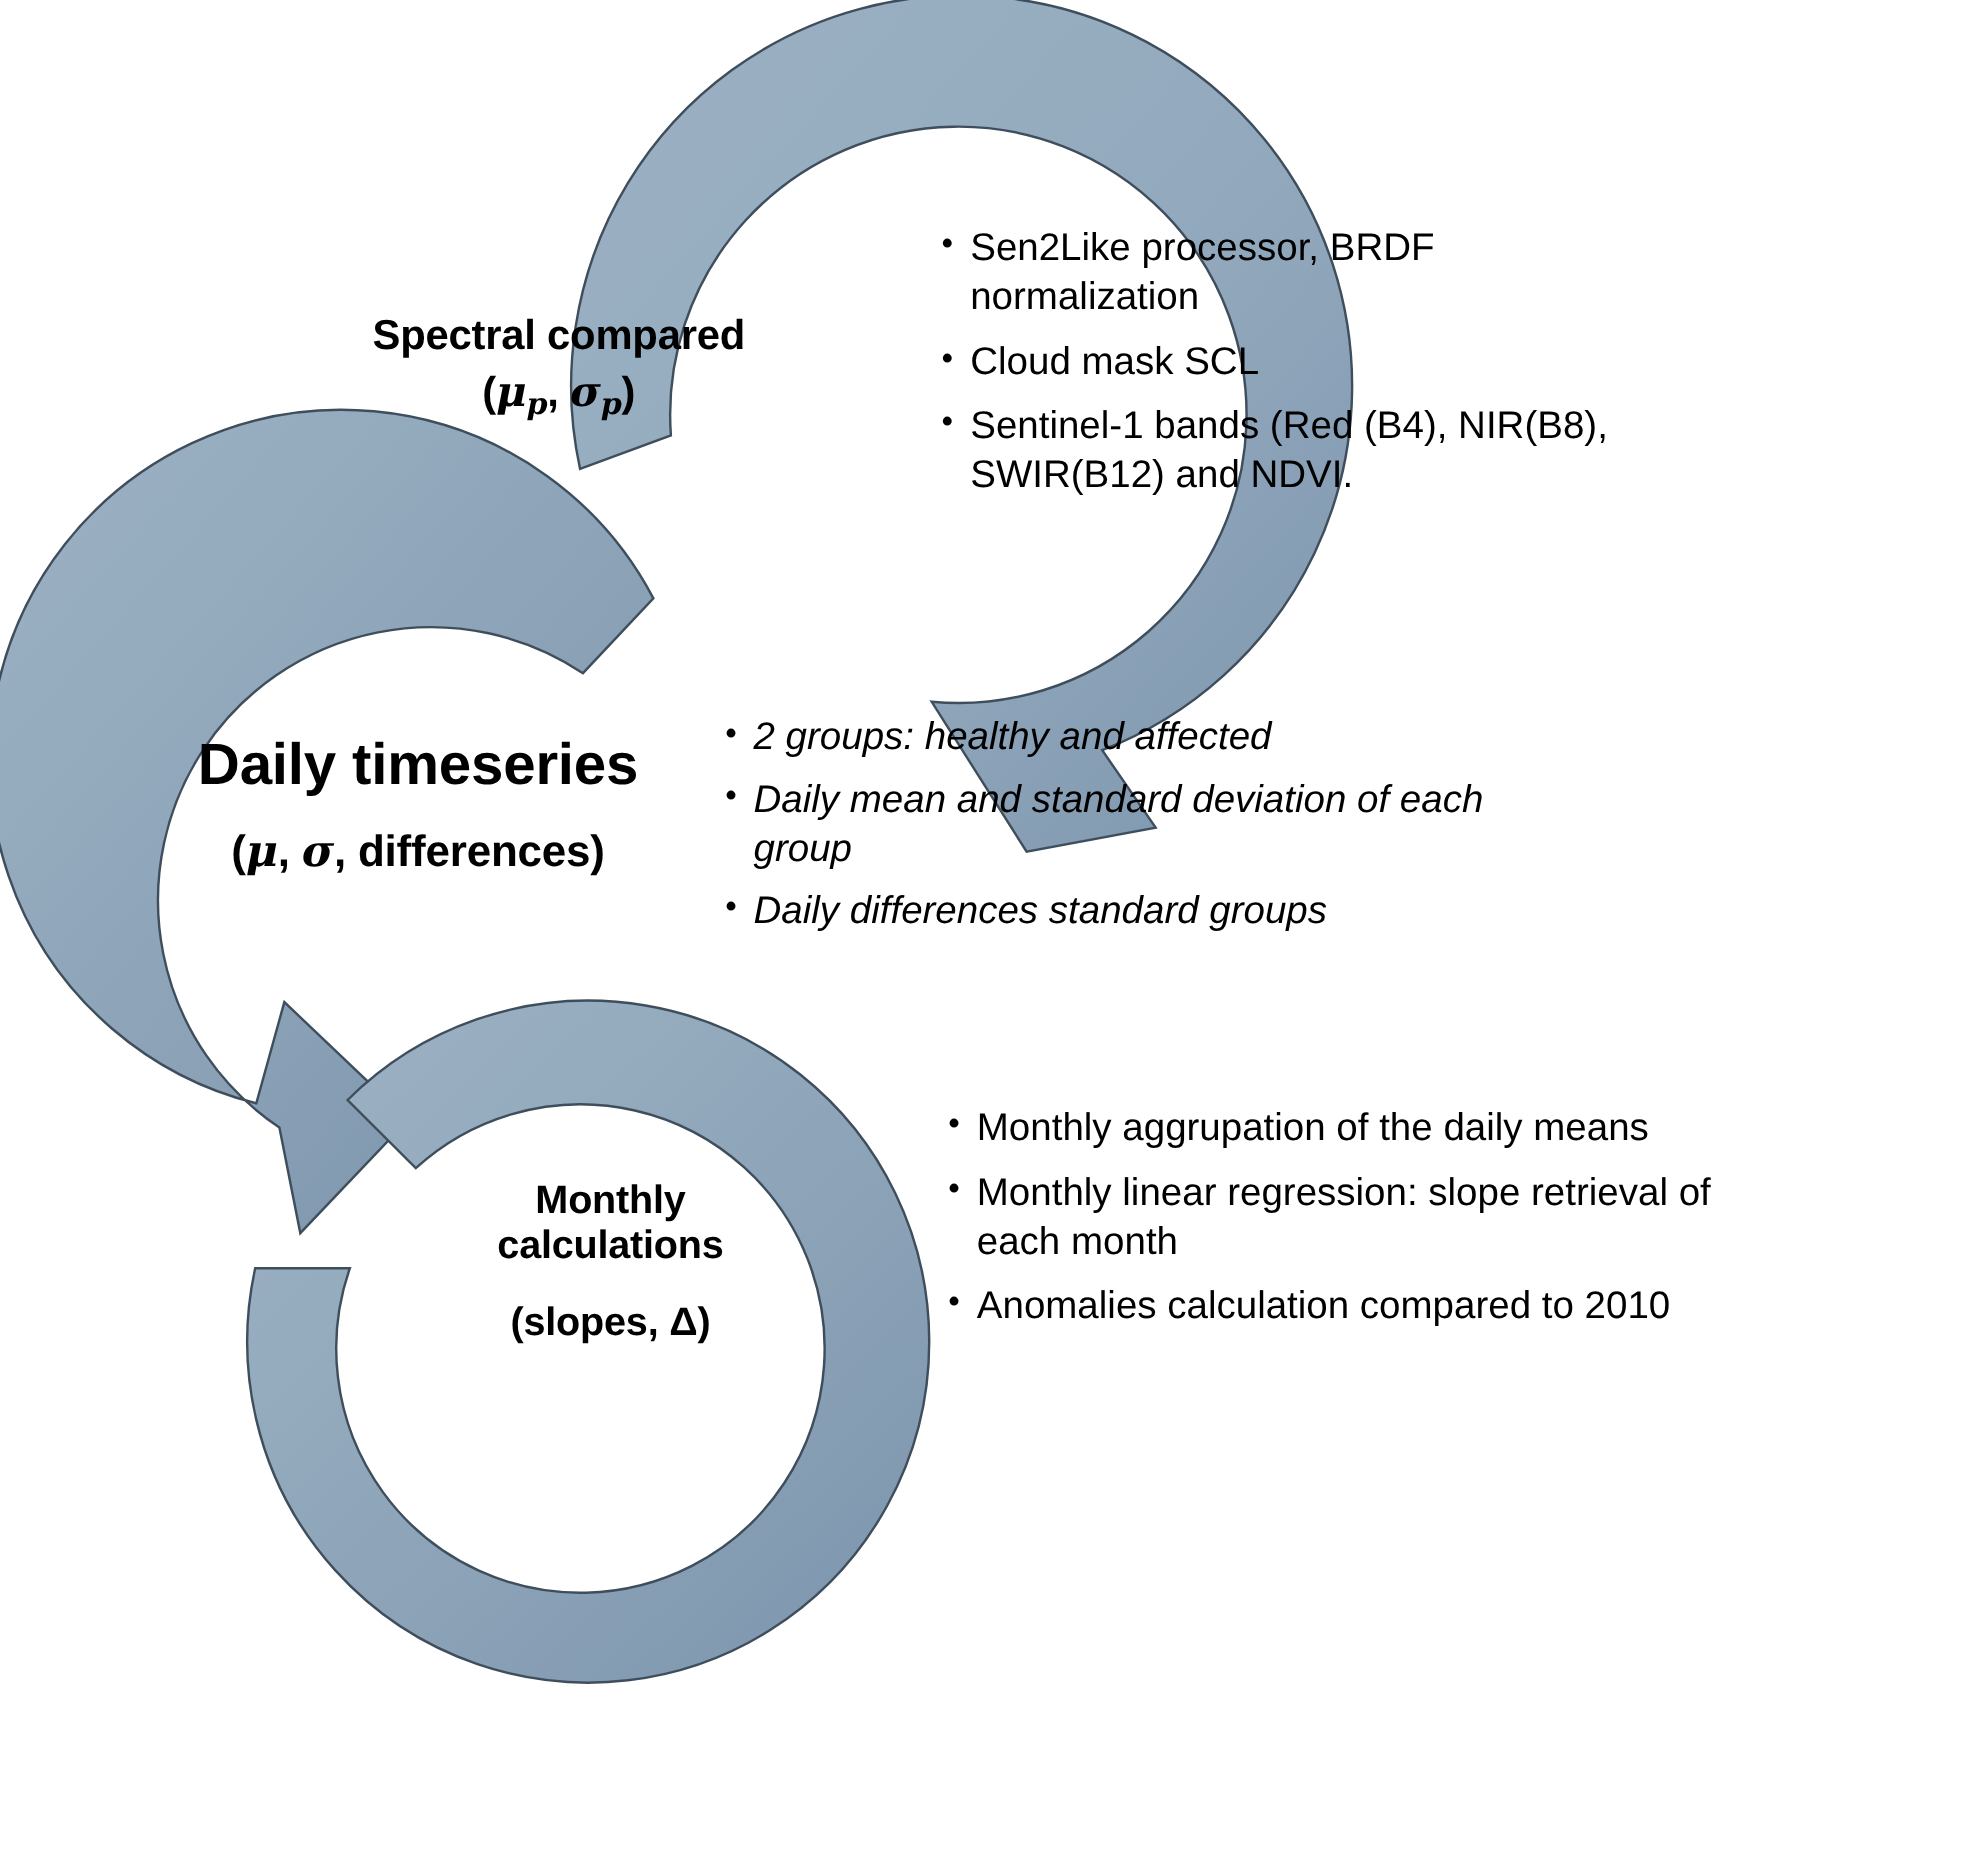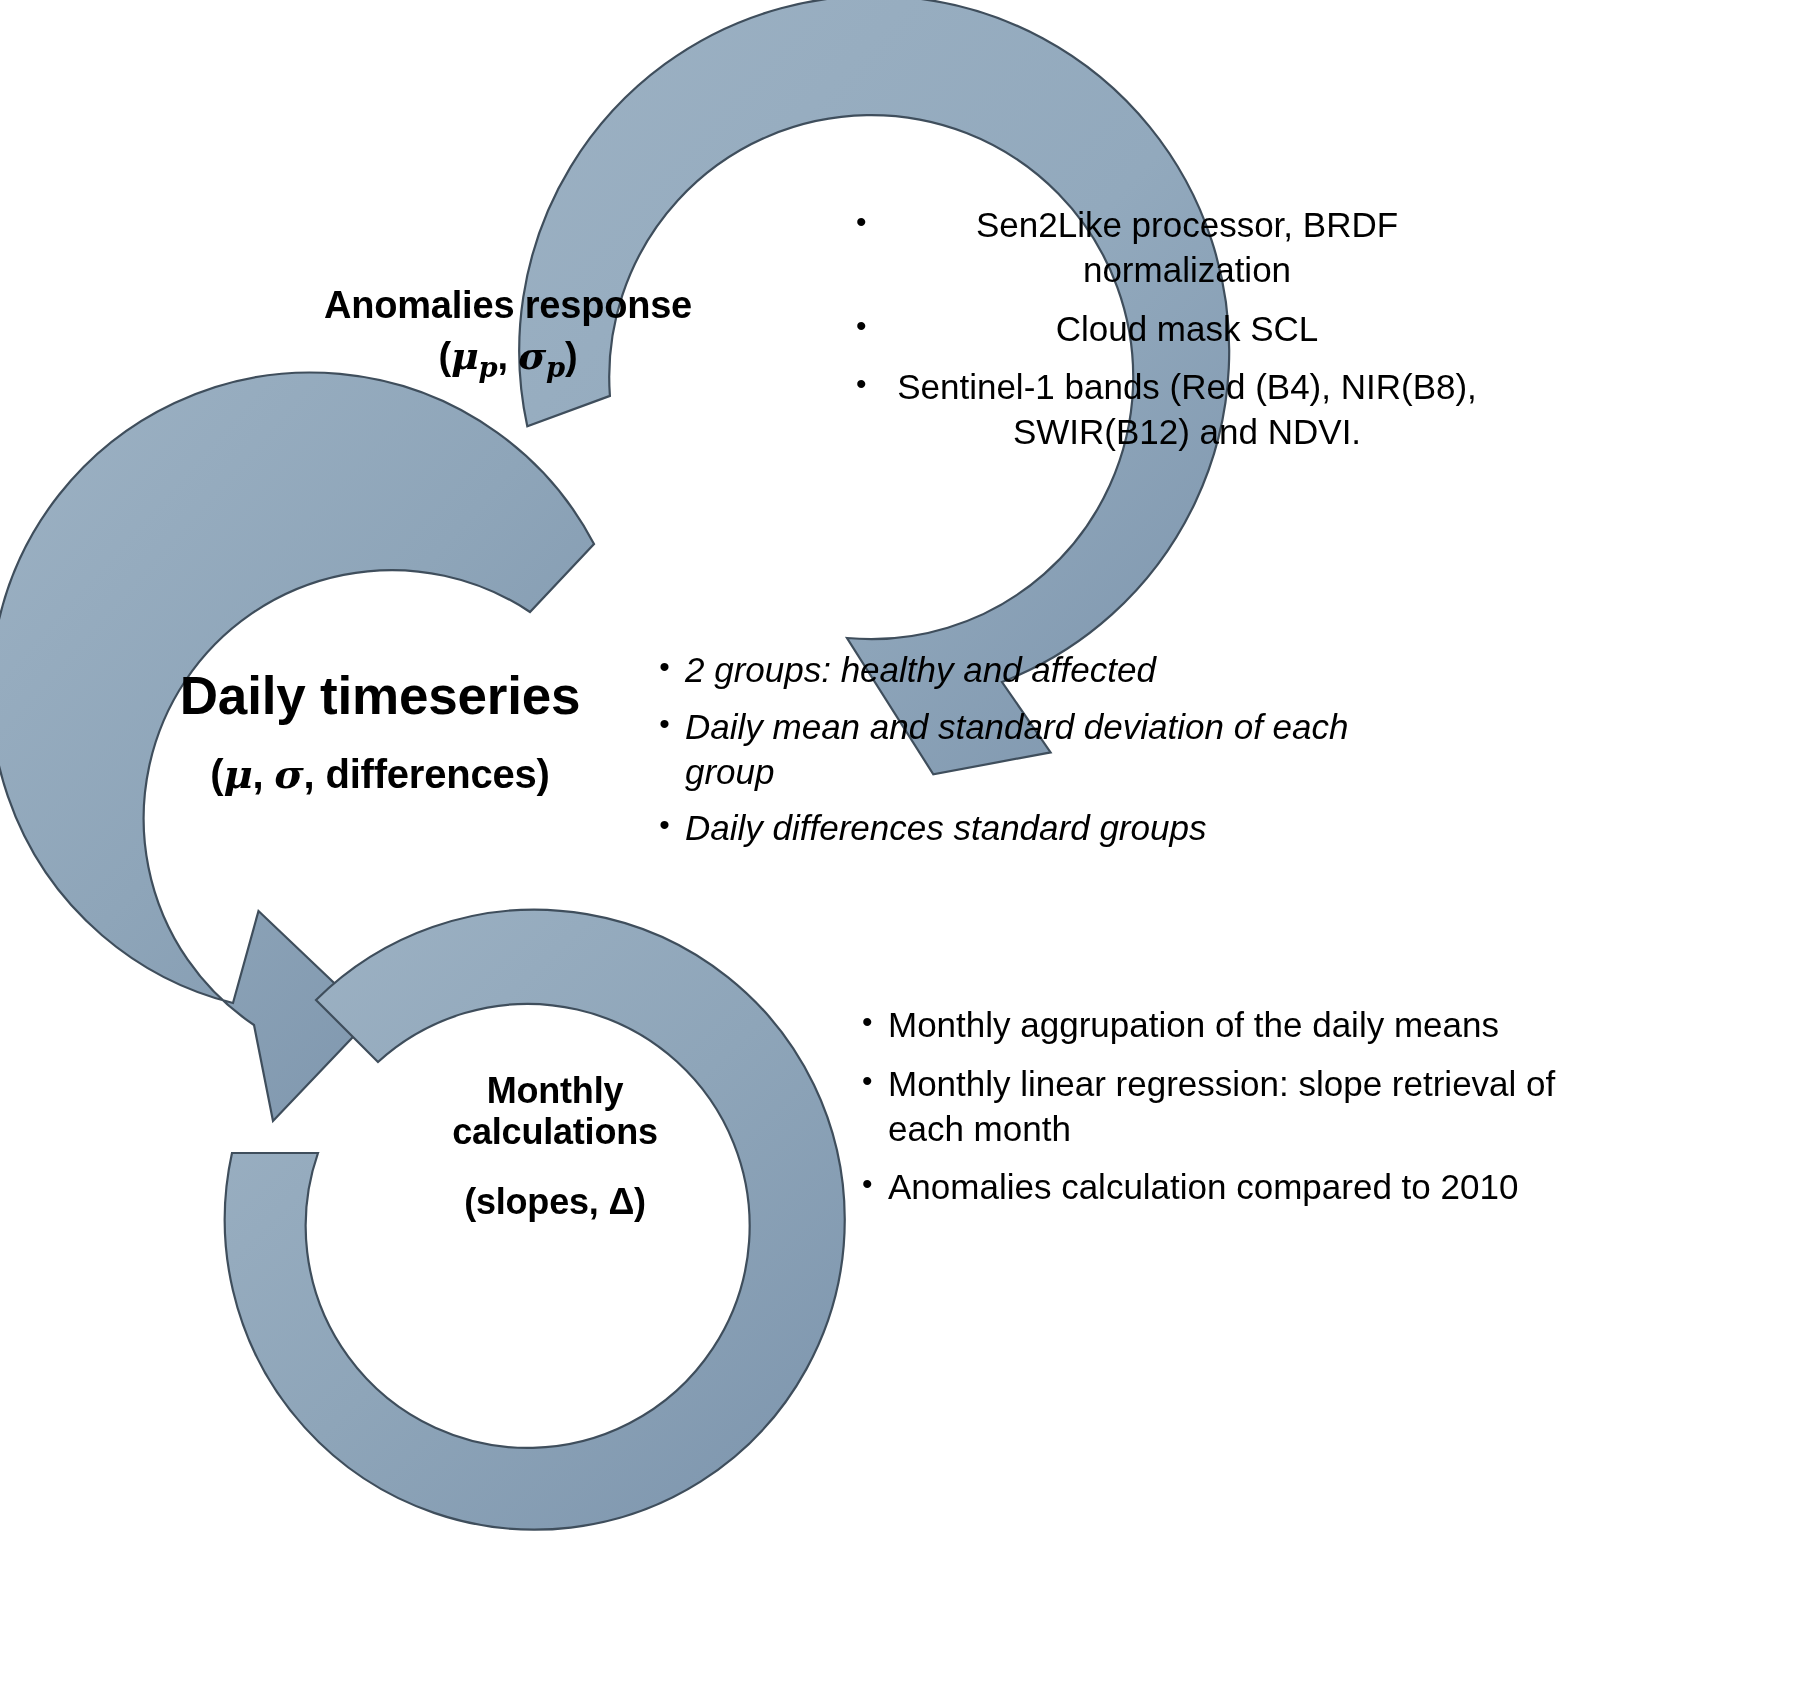--- a/index.html
+++ b/index.html
@@ -118,21 +118,21 @@
     top: 648px;
     width: 760px;
   }
   #bullets-monthly {
     left: 858px;
     top: 1003px;
     width: 700px;
   }
   #bullets-monthly li { margin-bottom: 14px; }
   #bullets-daily li { margin-bottom: 12px; font-style: italic; }
-  #bullets-spectral li { margin-bottom: 14px; text-align: center; }
+  #bullets-spectral li { margin-bottom: 14px; }
 </style>
 </head>
 <body>
 
 <div id="diagram-root">
 
   <svg class="ring-svg" viewBox="0 0 1807 1702">
     <defs>
       <linearGradient id="gradTop" x1="0" y1="0" x2="1" y2="1">
         <stop offset="0%" stop-color="#9cb1c3"></stop>
@@ -178,21 +178,21 @@
       <path d="
           M 316.0 1000.0
           A 310 310 0 1 1 232.0 1153.0
           L 318.0 1153.0
           A 222 222 0 1 0 378.0 1062.0
           Z" transform="translate(0,0)" fill="url(#gradBot)" stroke="#3f4e5c" stroke-width="2.2" stroke-linejoin="miter"></path>
     </g>
   </svg>
 
   <div class="ring-label" id="label-spectral">
-    <span class="title">Anomalies response</span>
+    <span class="title">Spectral compared</span>
     <span class="subtitle">(<span class="gk">μ</span><sub>p</sub>, <span class="gk">σ</span><sub>p</sub>)</span>
   </div>
 
   <div class="ring-label" id="label-daily">
     <span class="title">Daily timeseries</span>
     <span class="subtitle">(<span class="gk">μ</span>, <span class="gk">σ</span>, differences)</span>
   </div>
 
   <div class="ring-label" id="label-monthly">
     <span class="title">Monthly</span>

